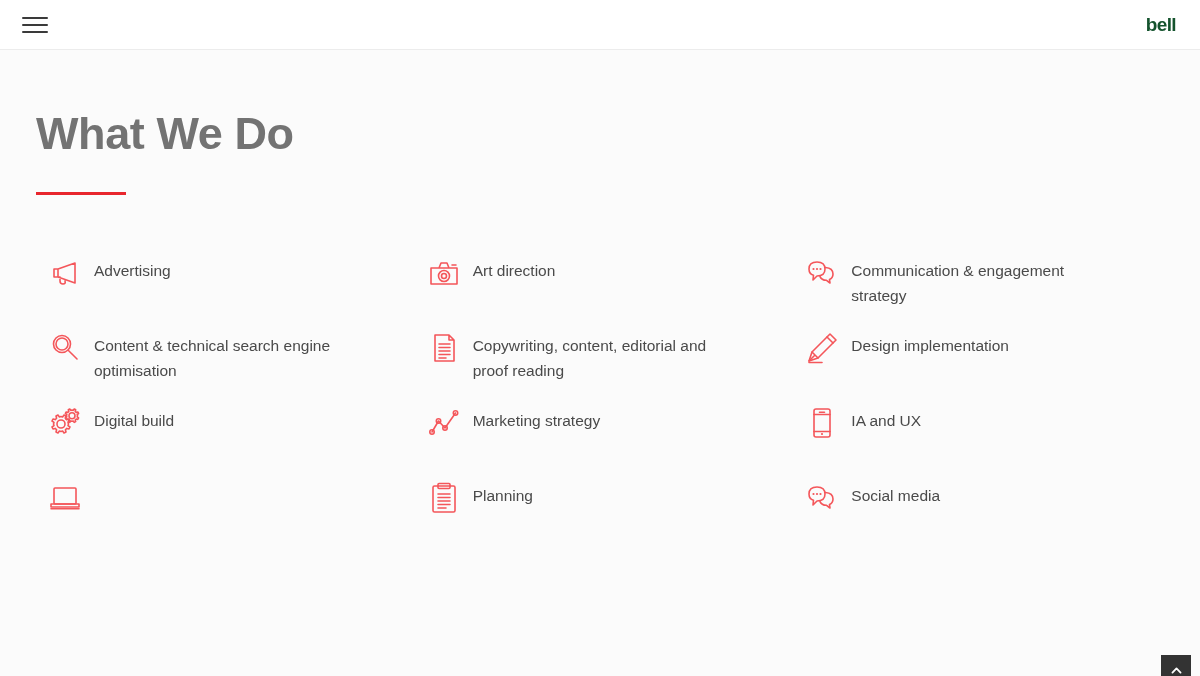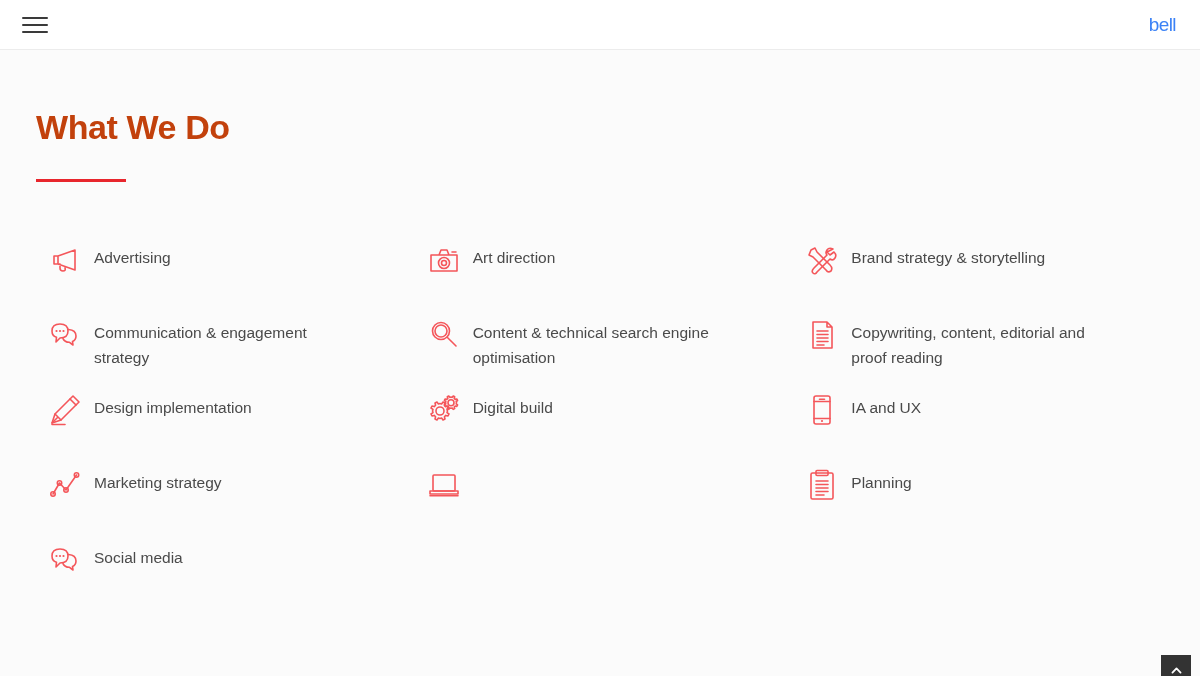--- a/index.html
+++ b/index.html
@@ -42,39 +42,39 @@
   .hamburger span {
     display: block;
     height: 2px;
     width: 100%;
     background: #3a3a3a;
     border-radius: 1px;
   }
 
   .brand-logo {
     font-size: 19px;
-    font-weight: 400;
+    font-weight: 700;
     letter-spacing: -0.6px;
-    color: #3b82f6;
+    color: #14532d;
     cursor: pointer;
     padding-right: 4px;
   }
 
   
   .page-wrap {
     padding: 0 36px;
     background: #fbfbfb;
     height: 626px;
     position: relative;
   }
 
   .page-title {
-    font-size: 34px;
+    font-size: 45px;
     font-weight: 700;
-    color: #c2410c;
+    color: #737373;
     letter-spacing: -0.4px;
     padding-top: 58px;
   }
 
   .title-rule {
     width: 90px;
     height: 3px;
     background: #e8262d;
     margin-top: 32px;
   }
@@ -180,29 +180,20 @@
       <span class="service-icon">
         <svg viewBox="0 0 32 32">
             <path d="M3 11 L29 11 L29 27 L3 27 Z M11 11 L13 6 L19 6 L21 11 M24 8 L28 8"></path>
             <circle cx="16" cy="19" r="5.5"></circle>
             <circle cx="16" cy="19" r="2.5"></circle>
           </svg>
       </span>
       <span class="service-label">Art direction</span>
     </div>
 
-    <div class="service-item">
-      <span class="service-icon">
-        <svg viewBox="0 0 32 32">
-            <path d="M5 6 L9 4 L11 8 L24 21 Q27 24 25 27 Q22 29 20 26 L7 13 L3 11 Z"></path>
-            <path d="M27 5 Q23 3 21 6 Q19 9 21 11 L8 24 Q5 27 7 29 Q9 31 11 28 L24 15 Q27 17 29 14 Q31 11 28 8 L24 11 L21 8 Z"></path>
-          </svg>
-      </span>
-      <span class="service-label">Brand strategy &amp; storytelling</span>
-    </div>
 
     <div class="service-item">
       <span class="service-icon">
         <svg viewBox="0 0 32 32">
             <path d="M3 12 Q3 5 11 5 Q19 5 19 12 Q19 19 11 19 L7 23 L7.5 18.2 Q3 17 3 12 Z"></path>
             <path d="M19.5 10.5 Q27 11 27 17 Q27 21 23.5 22.5 L24 26 L20.5 23.3 Q15.5 23.2 14 19.6"></path>
             <circle cx="7.5" cy="12" r="1.1" fill="#f4565a" stroke="none"></circle>
             <circle cx="11" cy="12" r="1.1" fill="#f4565a" stroke="none"></circle>
             <circle cx="14.5" cy="12" r="1.1" fill="#f4565a" stroke="none"></circle>
           </svg>
@@ -251,45 +242,45 @@
             <path d="M23 3 L24.2 3.4 L25.2 2 L26.7 2.8 L26.2 4.4 L27.2 5.4 L28.8 5 L29.6 6.5 L28.2 7.5 L28.5 8.7 L28.2 9.9 L29.6 10.9 L28.8 12.4 L27.2 12 L26.2 13 L26.7 14.6 L25.2 15.4 L24.2 14 L23 14.3 L21.8 14 L20.8 15.4 L19.3 14.6 L19.8 13 L18.8 12 L17.2 12.4 L16.4 10.9 L17.8 9.9 L17.5 8.7 L17.8 7.5 L16.4 6.5 L17.2 5 L18.8 5.4 L19.8 4.4 L19.3 2.8 L20.8 2 L21.8 3.4 Z"></path>
             <circle cx="23" cy="8.7" r="3"></circle>
           </svg>
       </span>
       <span class="service-label">Digital build</span>
     </div>
 
     <div class="service-item">
       <span class="service-icon">
         <svg viewBox="0 0 32 32">
-            <rect x="8" y="2" width="16" height="28" rx="2"></rect>
-            <path d="M13.5 5.3 L18.5 5.3"></path>
-            <circle cx="16" cy="27" r="1.1" fill="#f4565a" stroke="none"></circle>
-            <path d="M8 7.5 L24 7.5 M8 24.5 L24 24.5"></path>
-          </svg>
-      </span>
-      <span class="service-label">IA and UX</span>
-    </div>
-
-    <div class="service-item">
-      <span class="service-icon">
-        <svg viewBox="0 0 32 32">
             <path d="M4 25 L10.5 14 L17 21 L27.5 6"></path>
             <circle cx="4" cy="25" r="2.2"></circle>
             <circle cx="10.5" cy="14" r="2.2"></circle>
             <circle cx="17" cy="21" r="2.2"></circle>
             <circle cx="27.5" cy="6" r="2.2"></circle>
           </svg>
       </span>
       <span class="service-label">Marketing strategy</span>
     </div>
 
     <div class="service-item">
       <span class="service-icon">
         <svg viewBox="0 0 32 32">
+            <rect x="8" y="2" width="16" height="28" rx="2"></rect>
+            <path d="M13.5 5.3 L18.5 5.3"></path>
+            <circle cx="16" cy="27" r="1.1" fill="#f4565a" stroke="none"></circle>
+            <path d="M8 7.5 L24 7.5 M8 24.5 L24 24.5"></path>
+          </svg>
+      </span>
+      <span class="service-label">IA and UX</span>
+    </div>
+
+    <div class="service-item">
+      <span class="service-icon">
+        <svg viewBox="0 0 32 32">
             <rect x="5" y="6" width="22" height="16" rx="1"></rect>
             <path d="M2 22 L30 22 L30 25 L2 25 Z"></path>
             <path d="M2 26.8 L30 26.8"></path>
           </svg>
       </span>
     </div>
 
     <div class="service-item">
       <span class="service-icon">
         <svg viewBox="0 0 32 32">

